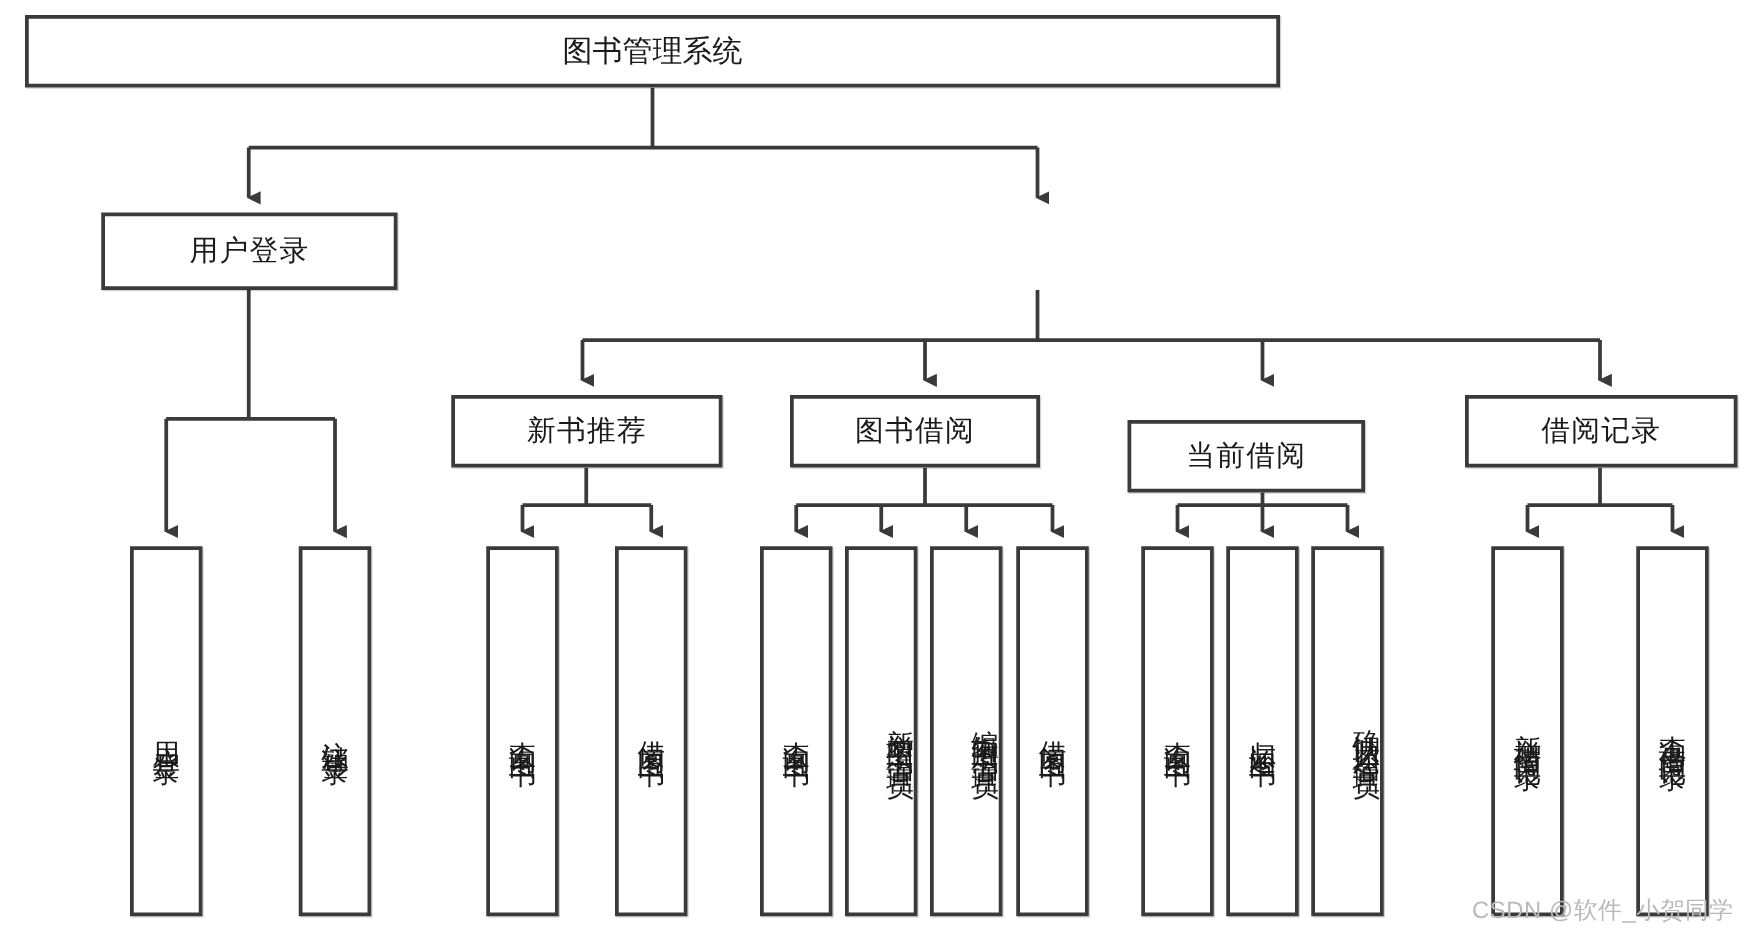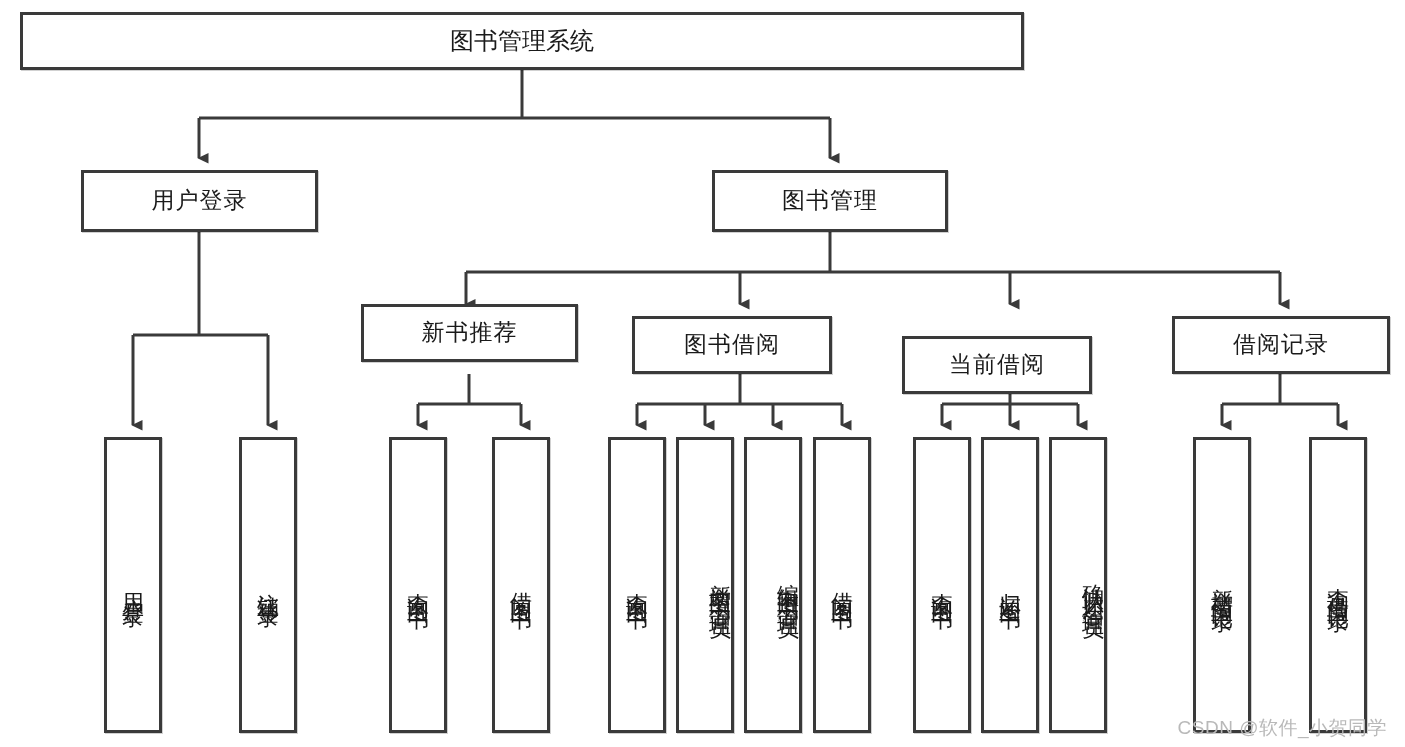--- a/index.html
+++ b/index.html
@@ -123,23 +123,22 @@
       <path d="M1280,374 L1280,404"></path>
       <path d="M1222,404 L1338,404"></path>
       <path d="M1222,404 L1222,425" marker-end="url(#arr)"></path>
       <path d="M1338,404 L1338,425" marker-end="url(#arr)"></path>
     </g>
   </svg>
 
   <div class="node root" style="left:20px; top:12px; width:1004px; height:58px;">图书管理系统</div>
 
   <div class="node h" style="left:81px; top:170px; width:237px; height:62px;">用户登录</div>
-  <div class="node h" style="left:712px; top:170px; width:236px; height:62px;">图书管理</div>
 
-  <div class="node h" style="left:361px; top:304px; width:217px; height:58px;">新书推荐</div>
+  <div class="node h" style="left:361px; top:316px; width:217px; height:58px;">新书推荐</div>
   <div class="node h" style="left:632px; top:316px; width:200px; height:58px;">图书借阅</div>
   <div class="node h" style="left:902px; top:316px; width:190px; height:58px;margin-top:20px;">当前借阅</div>
   <div class="node h" style="left:1172px; top:316px; width:218px; height:58px;">借阅记录</div>
 
   <div class="node leaf mid" style="left:104px; top:437px; width:58px; height:296px;">用户登录</div>
   <div class="node leaf mid" style="left:239px; top:437px; width:58px; height:296px;">注销登录</div>
 
   <div class="node leaf mid" style="left:389px; top:437px; width:58px; height:296px;">查询图书</div>
   <div class="node leaf mid" style="left:492px; top:437px; width:58px; height:296px;">借阅图书</div>
 

